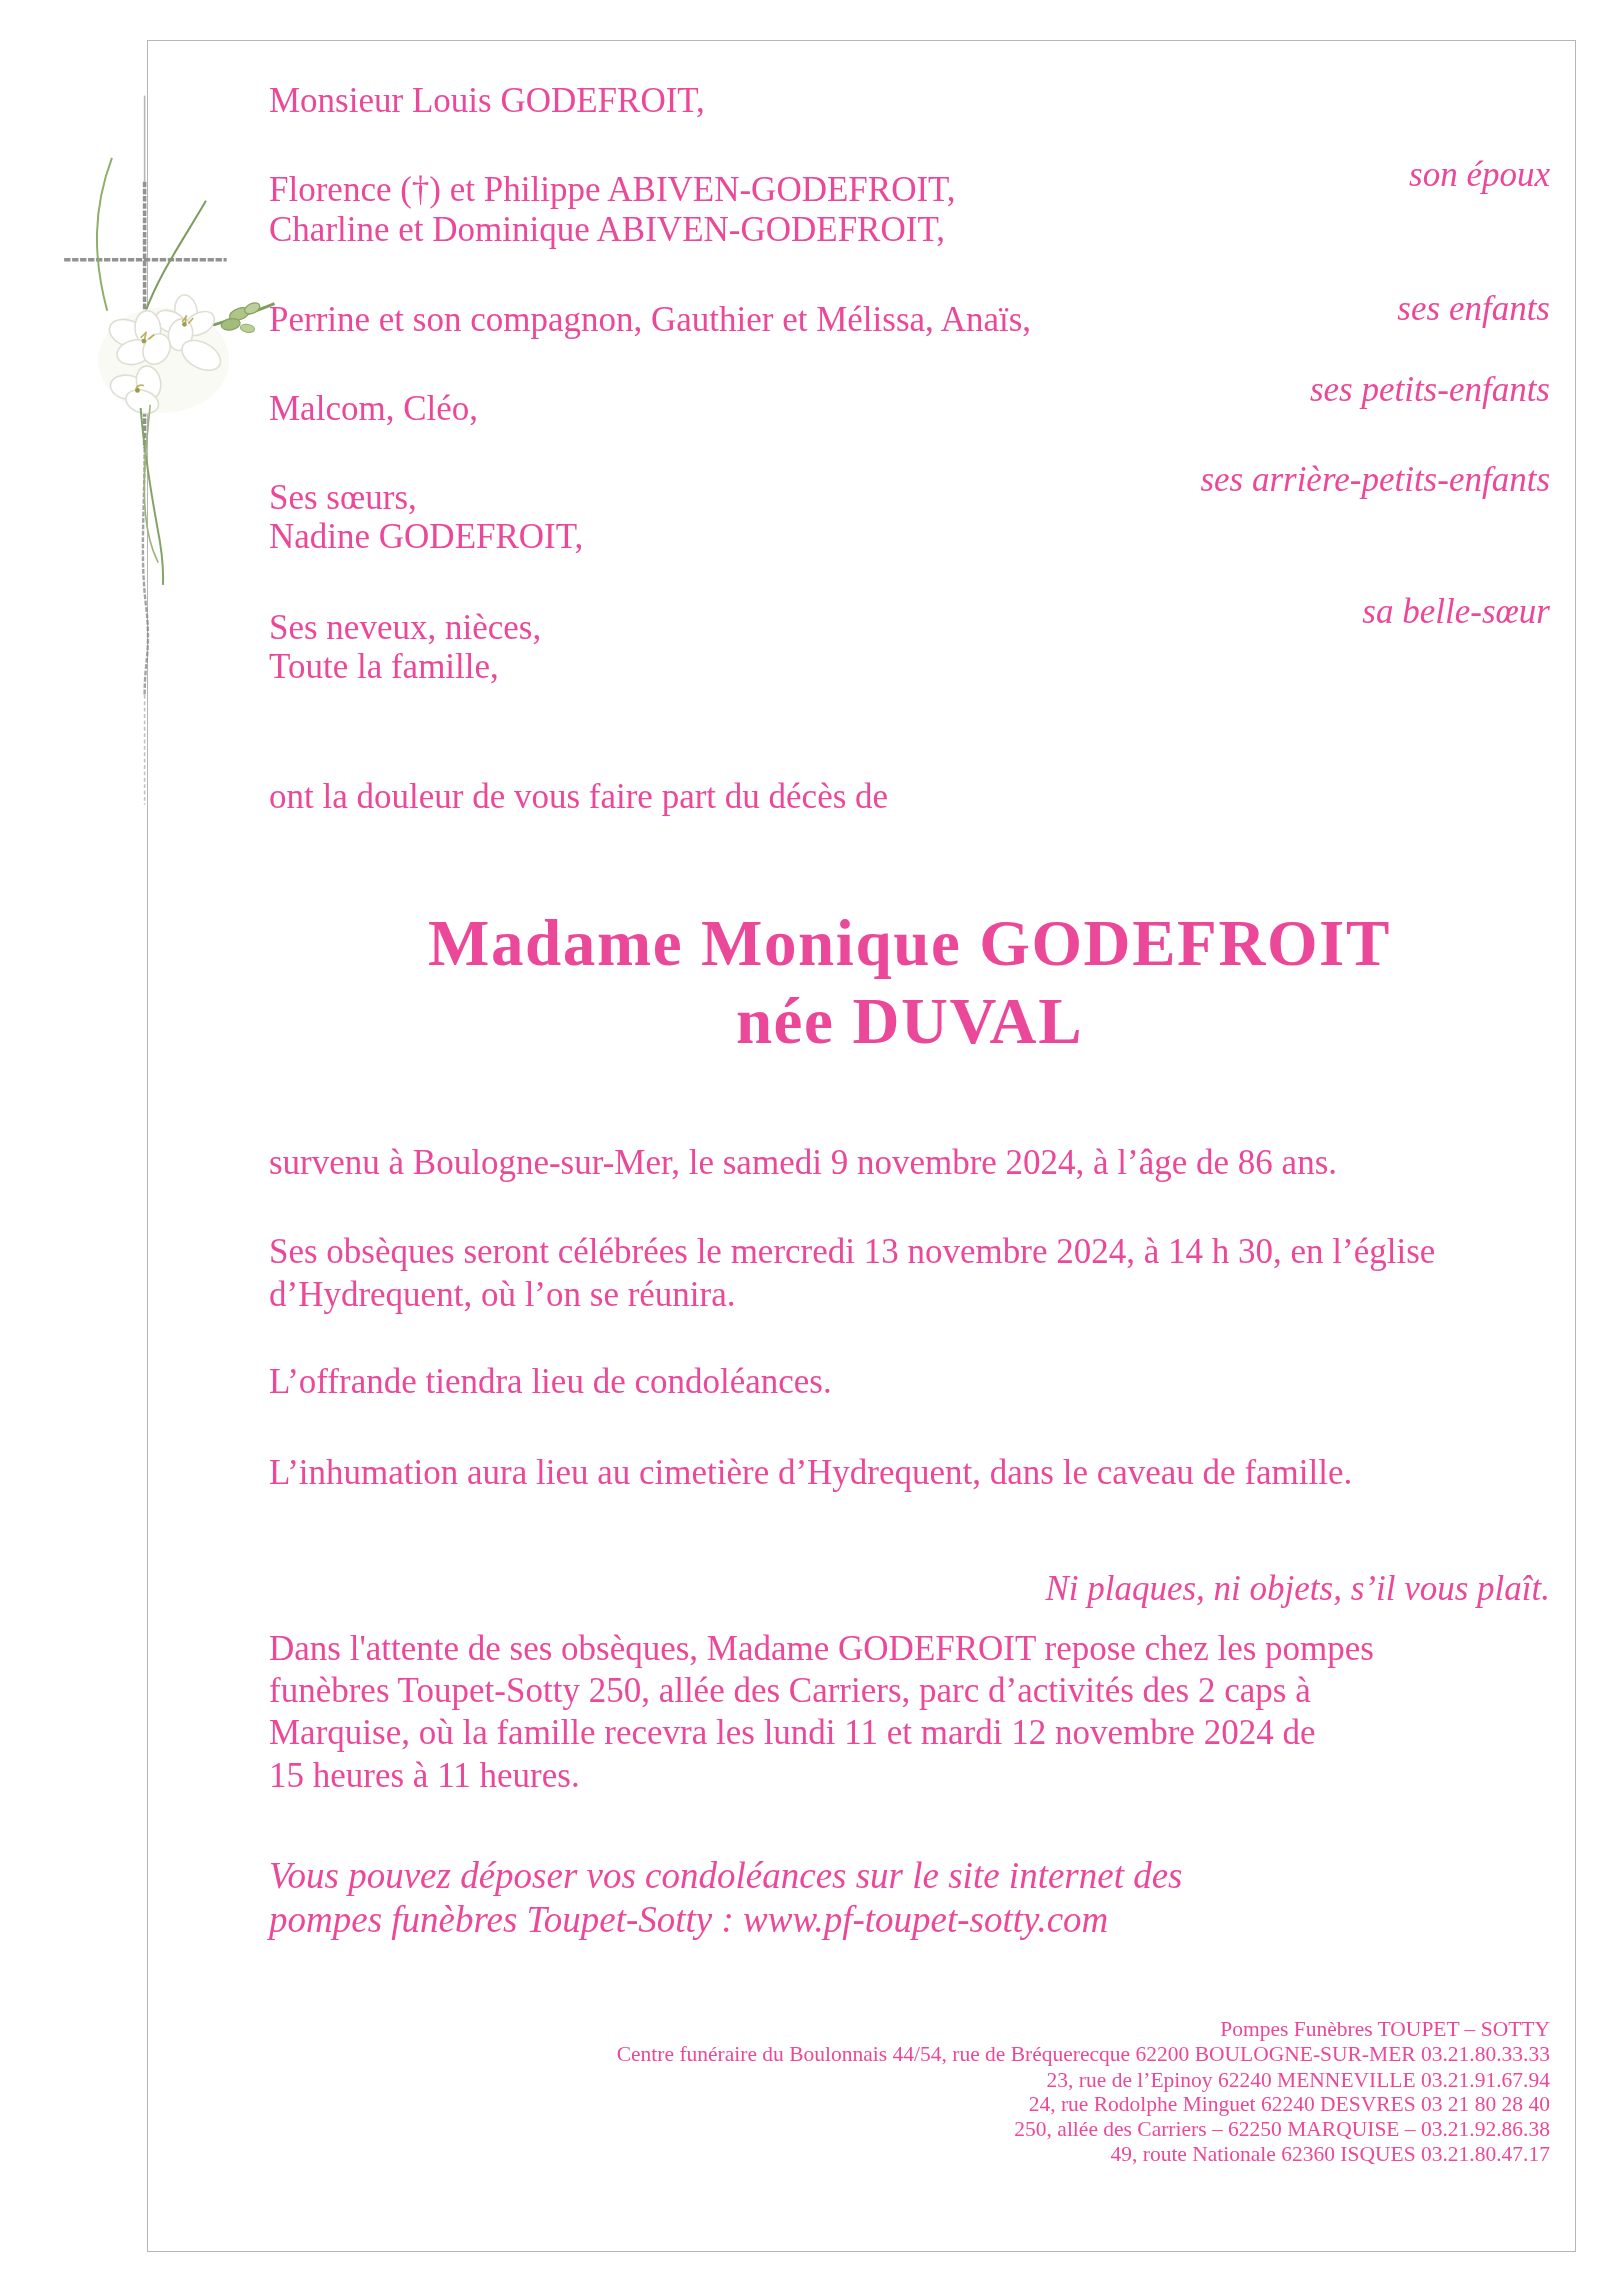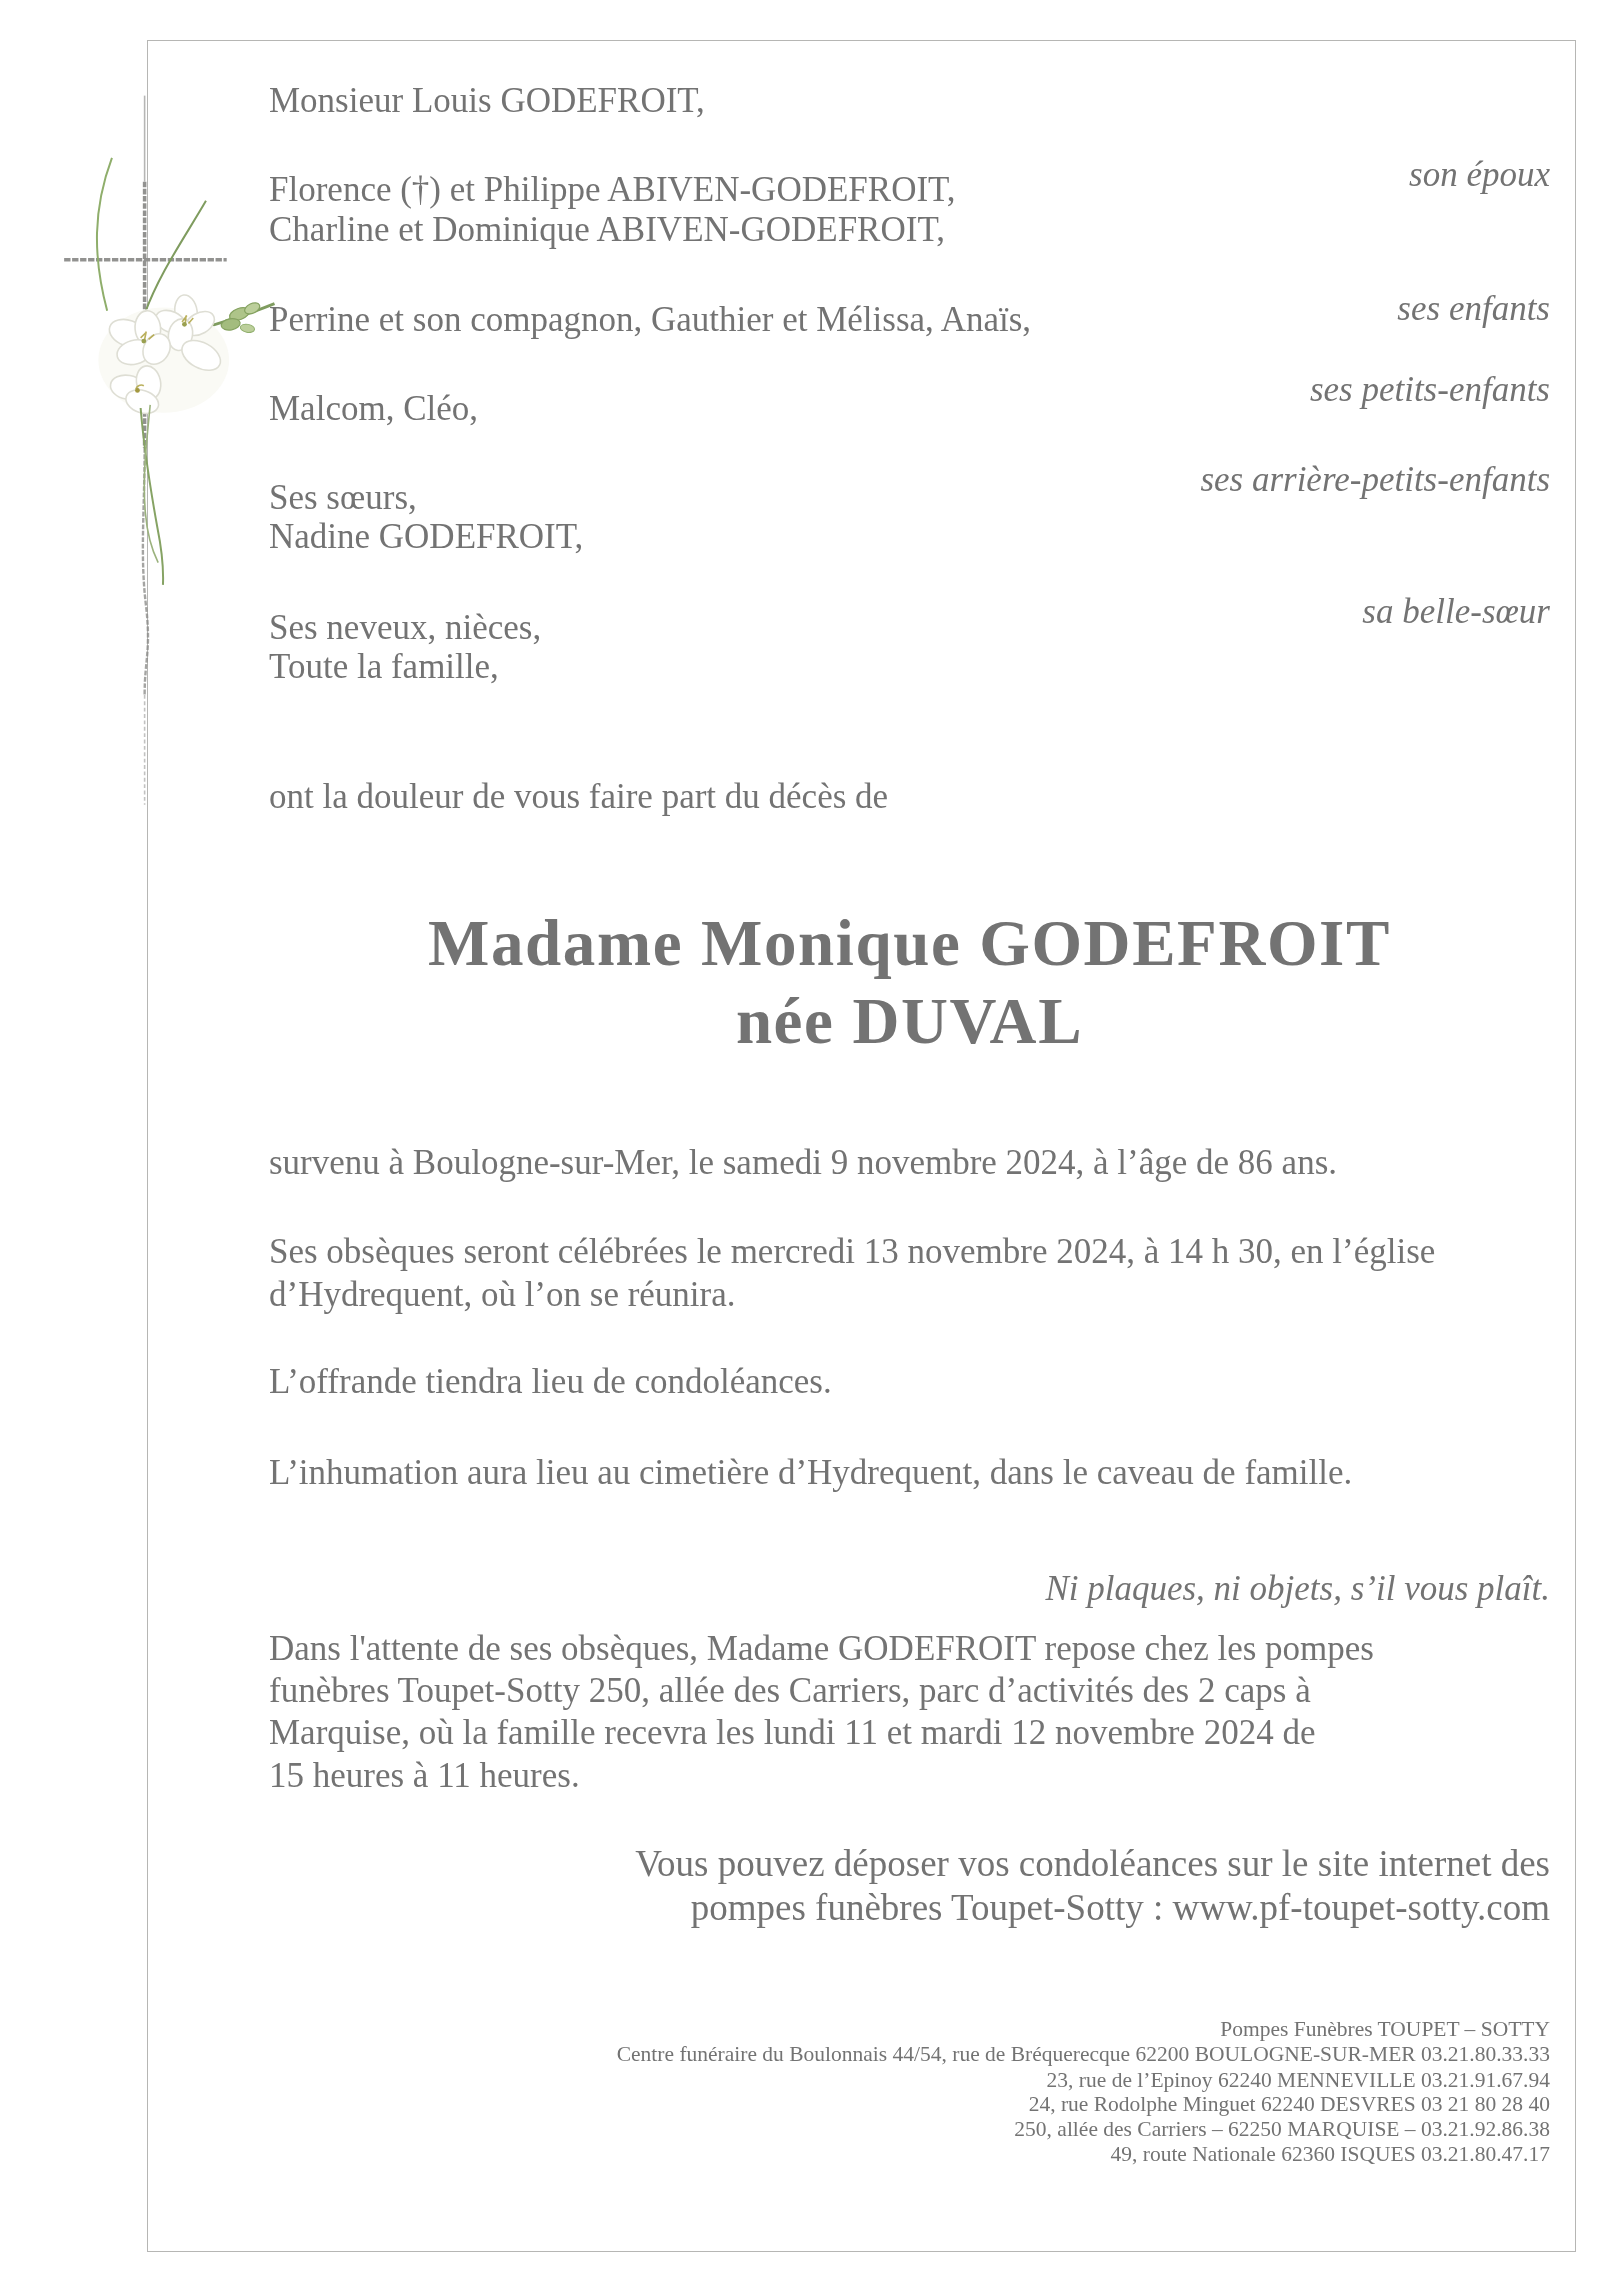--- a/index.html
+++ b/index.html
@@ -1,41 +1,41 @@
 <!DOCTYPE html>
 <html style="font-size:12.8px"><head>
 <meta charset="utf-8">
 <style>
   html,body{margin:0;padding:0;background:#ffffff;}
   .page{
     position:relative;
     width:1624px;height:2295px;
     background:#ffffff;
     font-family:"Liberation Serif","DejaVu Serif",serif;
-    color:#737373;
+    color:#ec4899;
     overflow:hidden;
   }
   .card-border{
     position:absolute;left:147px;top:40px;width:1427px;height:2210px;
     border:1.6px solid #b6b6b4;
     z-index:1;
   }
   .deco{position:absolute;left:0;top:0;z-index:2;}
   .l{
     position:absolute;left:269px;width:1281px;
     font-size:35px;line-height:41px;white-space:nowrap;
     z-index:3;
   }
   .left{text-align:left;}
   .rightlbl{text-align:right;font-style:italic;margin-top:28px;}
   .title{
     font-weight:bold;font-size:65px;line-height:72px;
     letter-spacing:1.6px;text-align:center;
   }
-  .site-note{font-size:37px;text-align:right;}
+  .site-note{font-style:italic;font-size:37px;text-align:left;margin-top:12px;}
   .foot{
     position:absolute;left:269px;width:1281px;text-align:right;
     font-size:21.5px;line-height:25px;white-space:nowrap;z-index:3;
   }
 </style>
 </head>
 <body>
 
 <div class="page">
 

